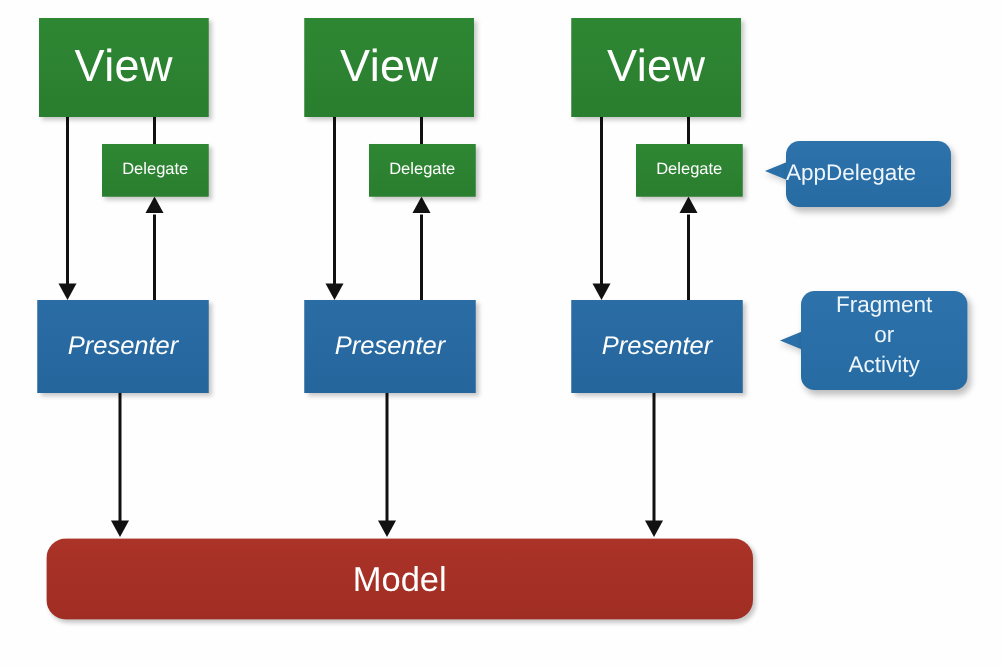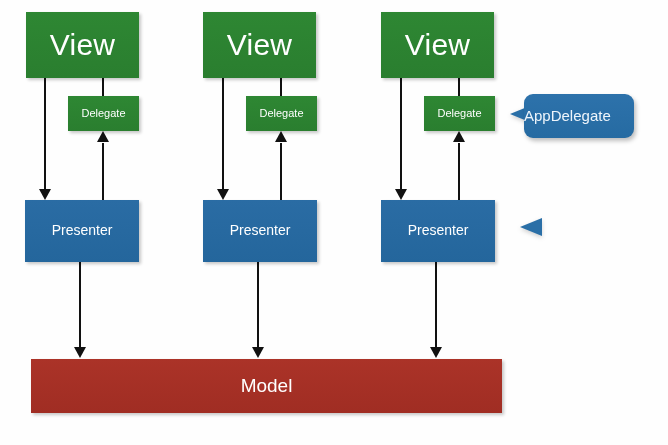--- a/index.html
+++ b/index.html
@@ -40,27 +40,29 @@
 
   .delegate-box {
     background: linear-gradient(180deg, #2e8733 0%, #2a7e2f 100%);
     background-color: #2d8431;
     font-size: 11px;
   }
 
   .presenter-box {
     background: linear-gradient(180deg, #2a6ca4 0%, #24669c 100%);
     background-color: #27689f;
-    font-size: 14px;
+    font-size: 17px;
+    font-style: italic;
   }
 
   .model-box {
     background: linear-gradient(180deg, #ab3328 0%, #a02d23 100%);
     background-color: #a73126;
-    font-size: 19px;
+    font-size: 23px;
+    border-radius: 13px;
   }
 
   
   .conn {
     position: absolute;
     background: #111111;
     width: 2px;
   }
   .arrowhead {
     position: absolute;
@@ -179,14 +181,19 @@
   <div class="node model-box" style="left:31px; top:359px; width:471px; height:54px;">
     <span>Model</span>
   </div>
 
   <div class="callout-tail" style="left:510px; top:105px;"></div>
   <div class="callout" style="left:524px; top:94px; width:110px; height:44px;">
     <span>AppDelegate</span>
   </div>
 
   <div class="callout-tail" style="left:520px; top:218px;"></div>
+  <div class="callout" style="left:534px; top:194px; width:111px; height:66px; flex-direction:column;">
+    <span>Fragment</span>
+    <span>or</span>
+    <span>Activity</span>
+  </div>
 
 </div>
 
 </body></html>

